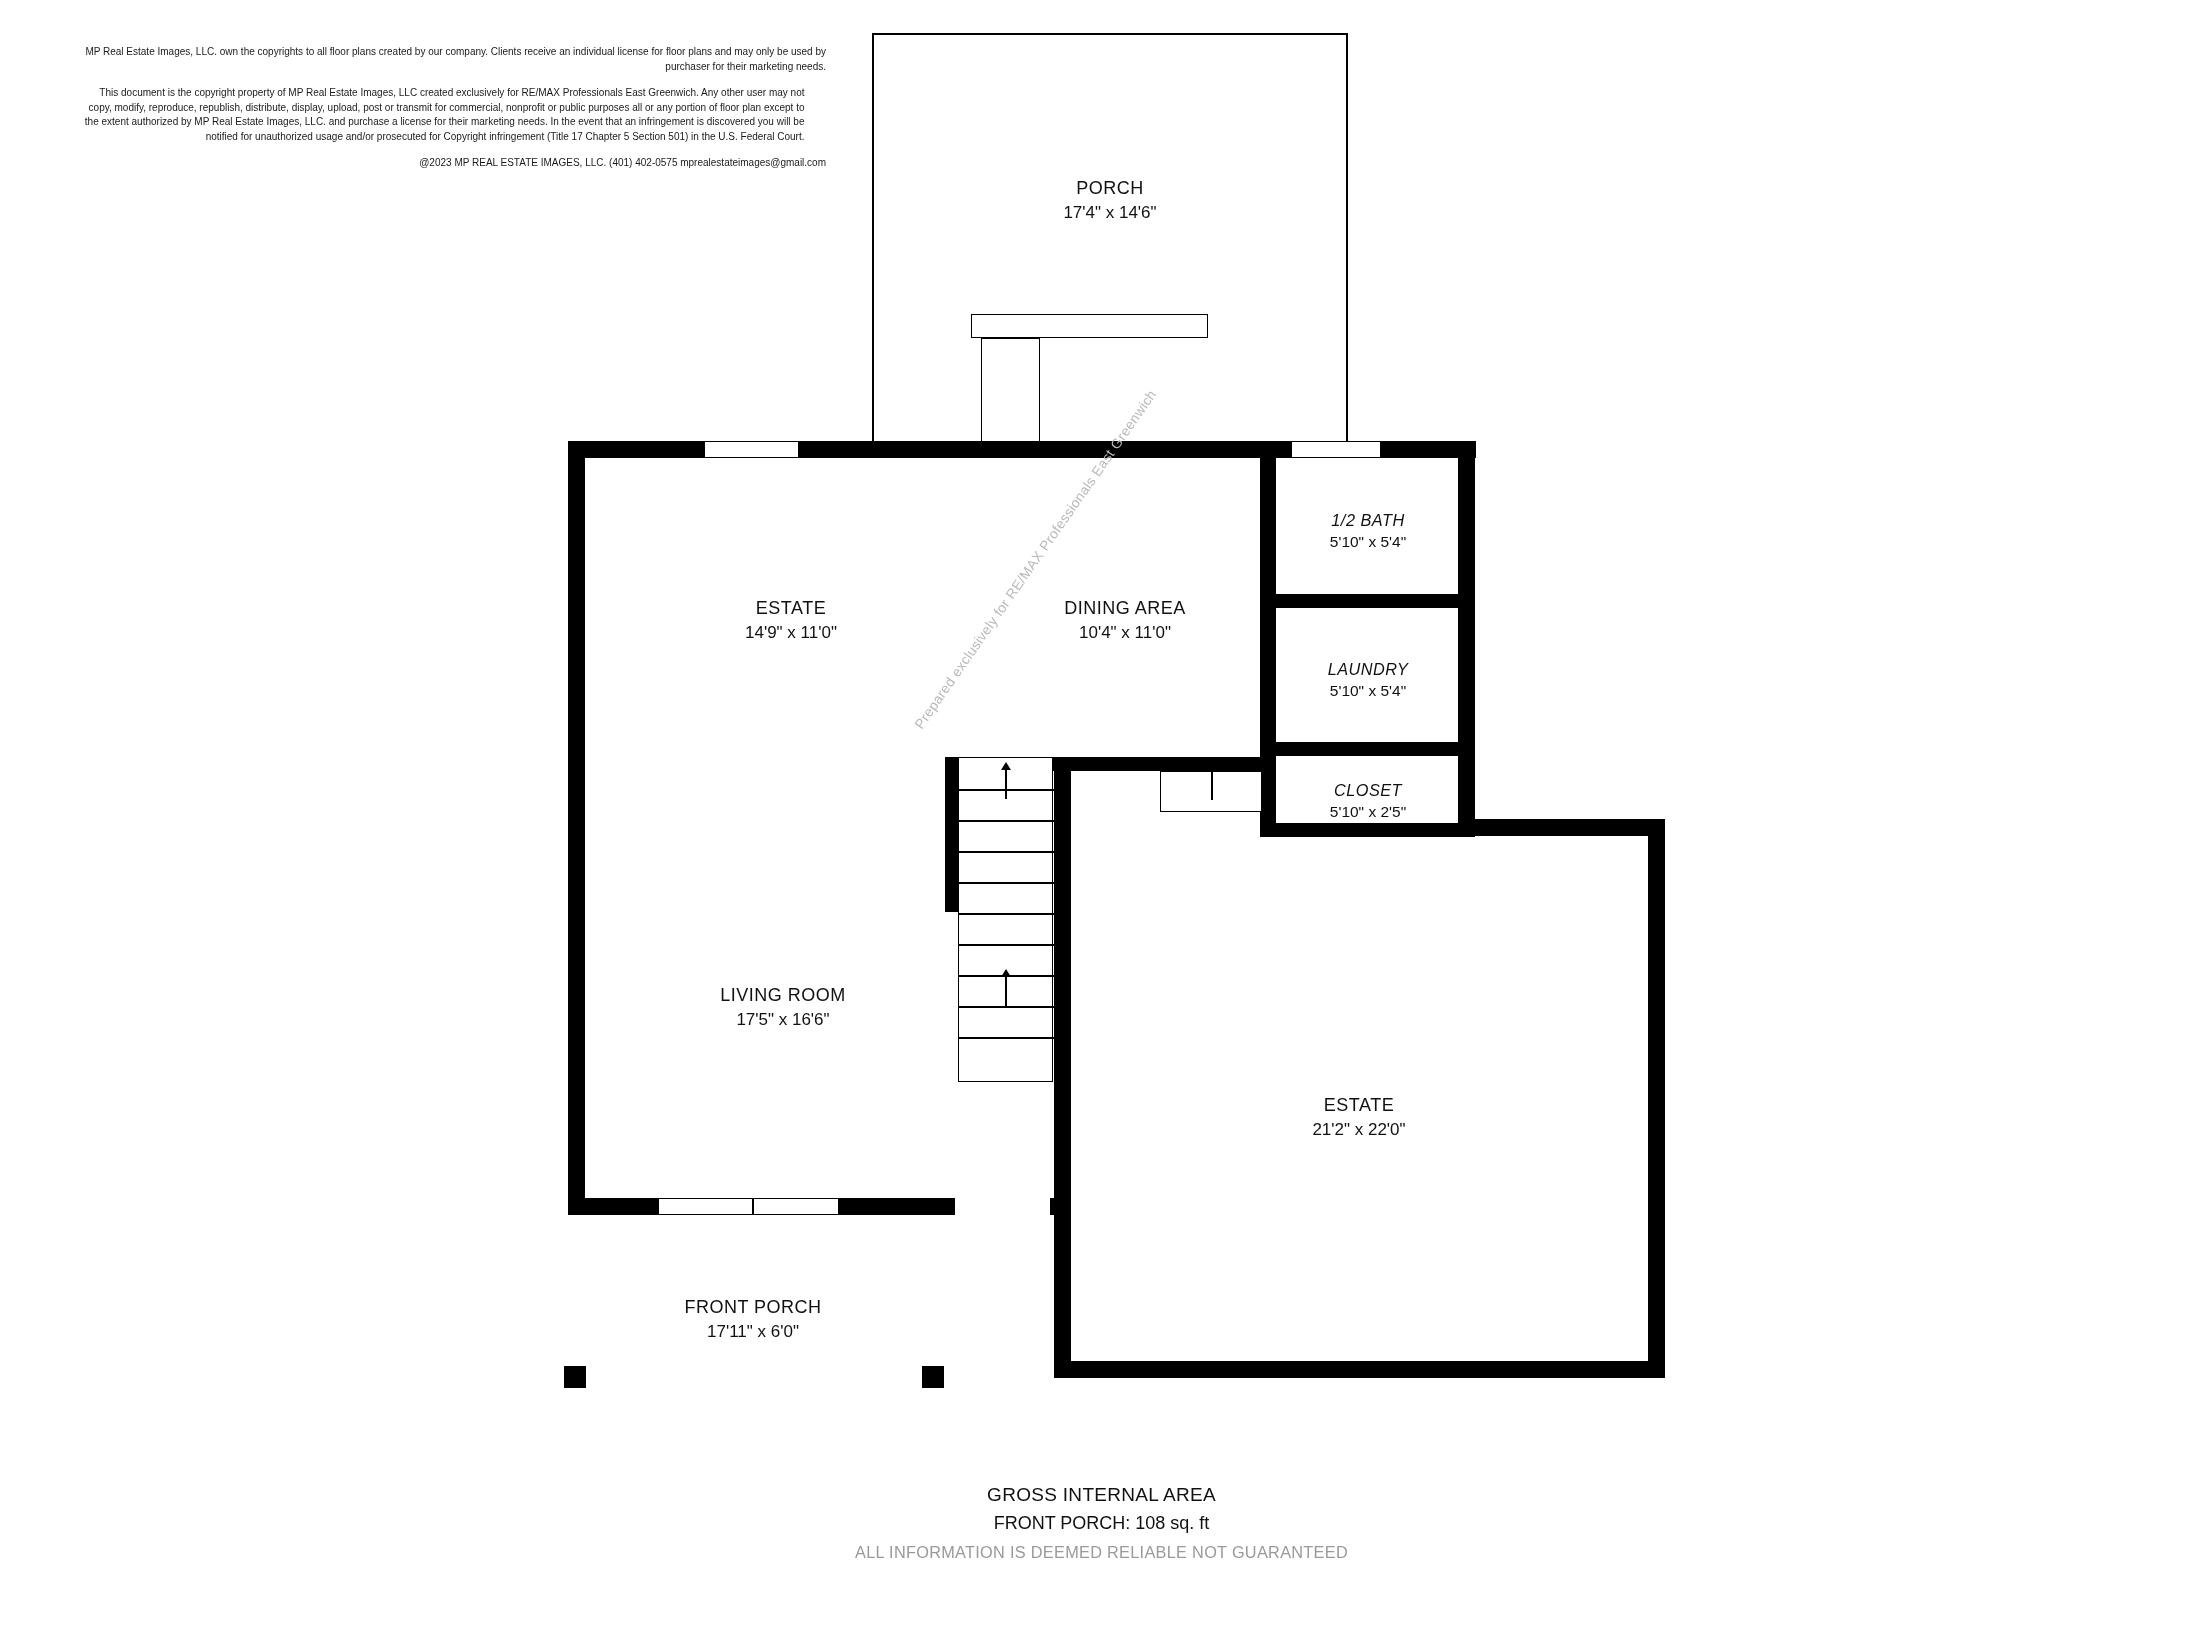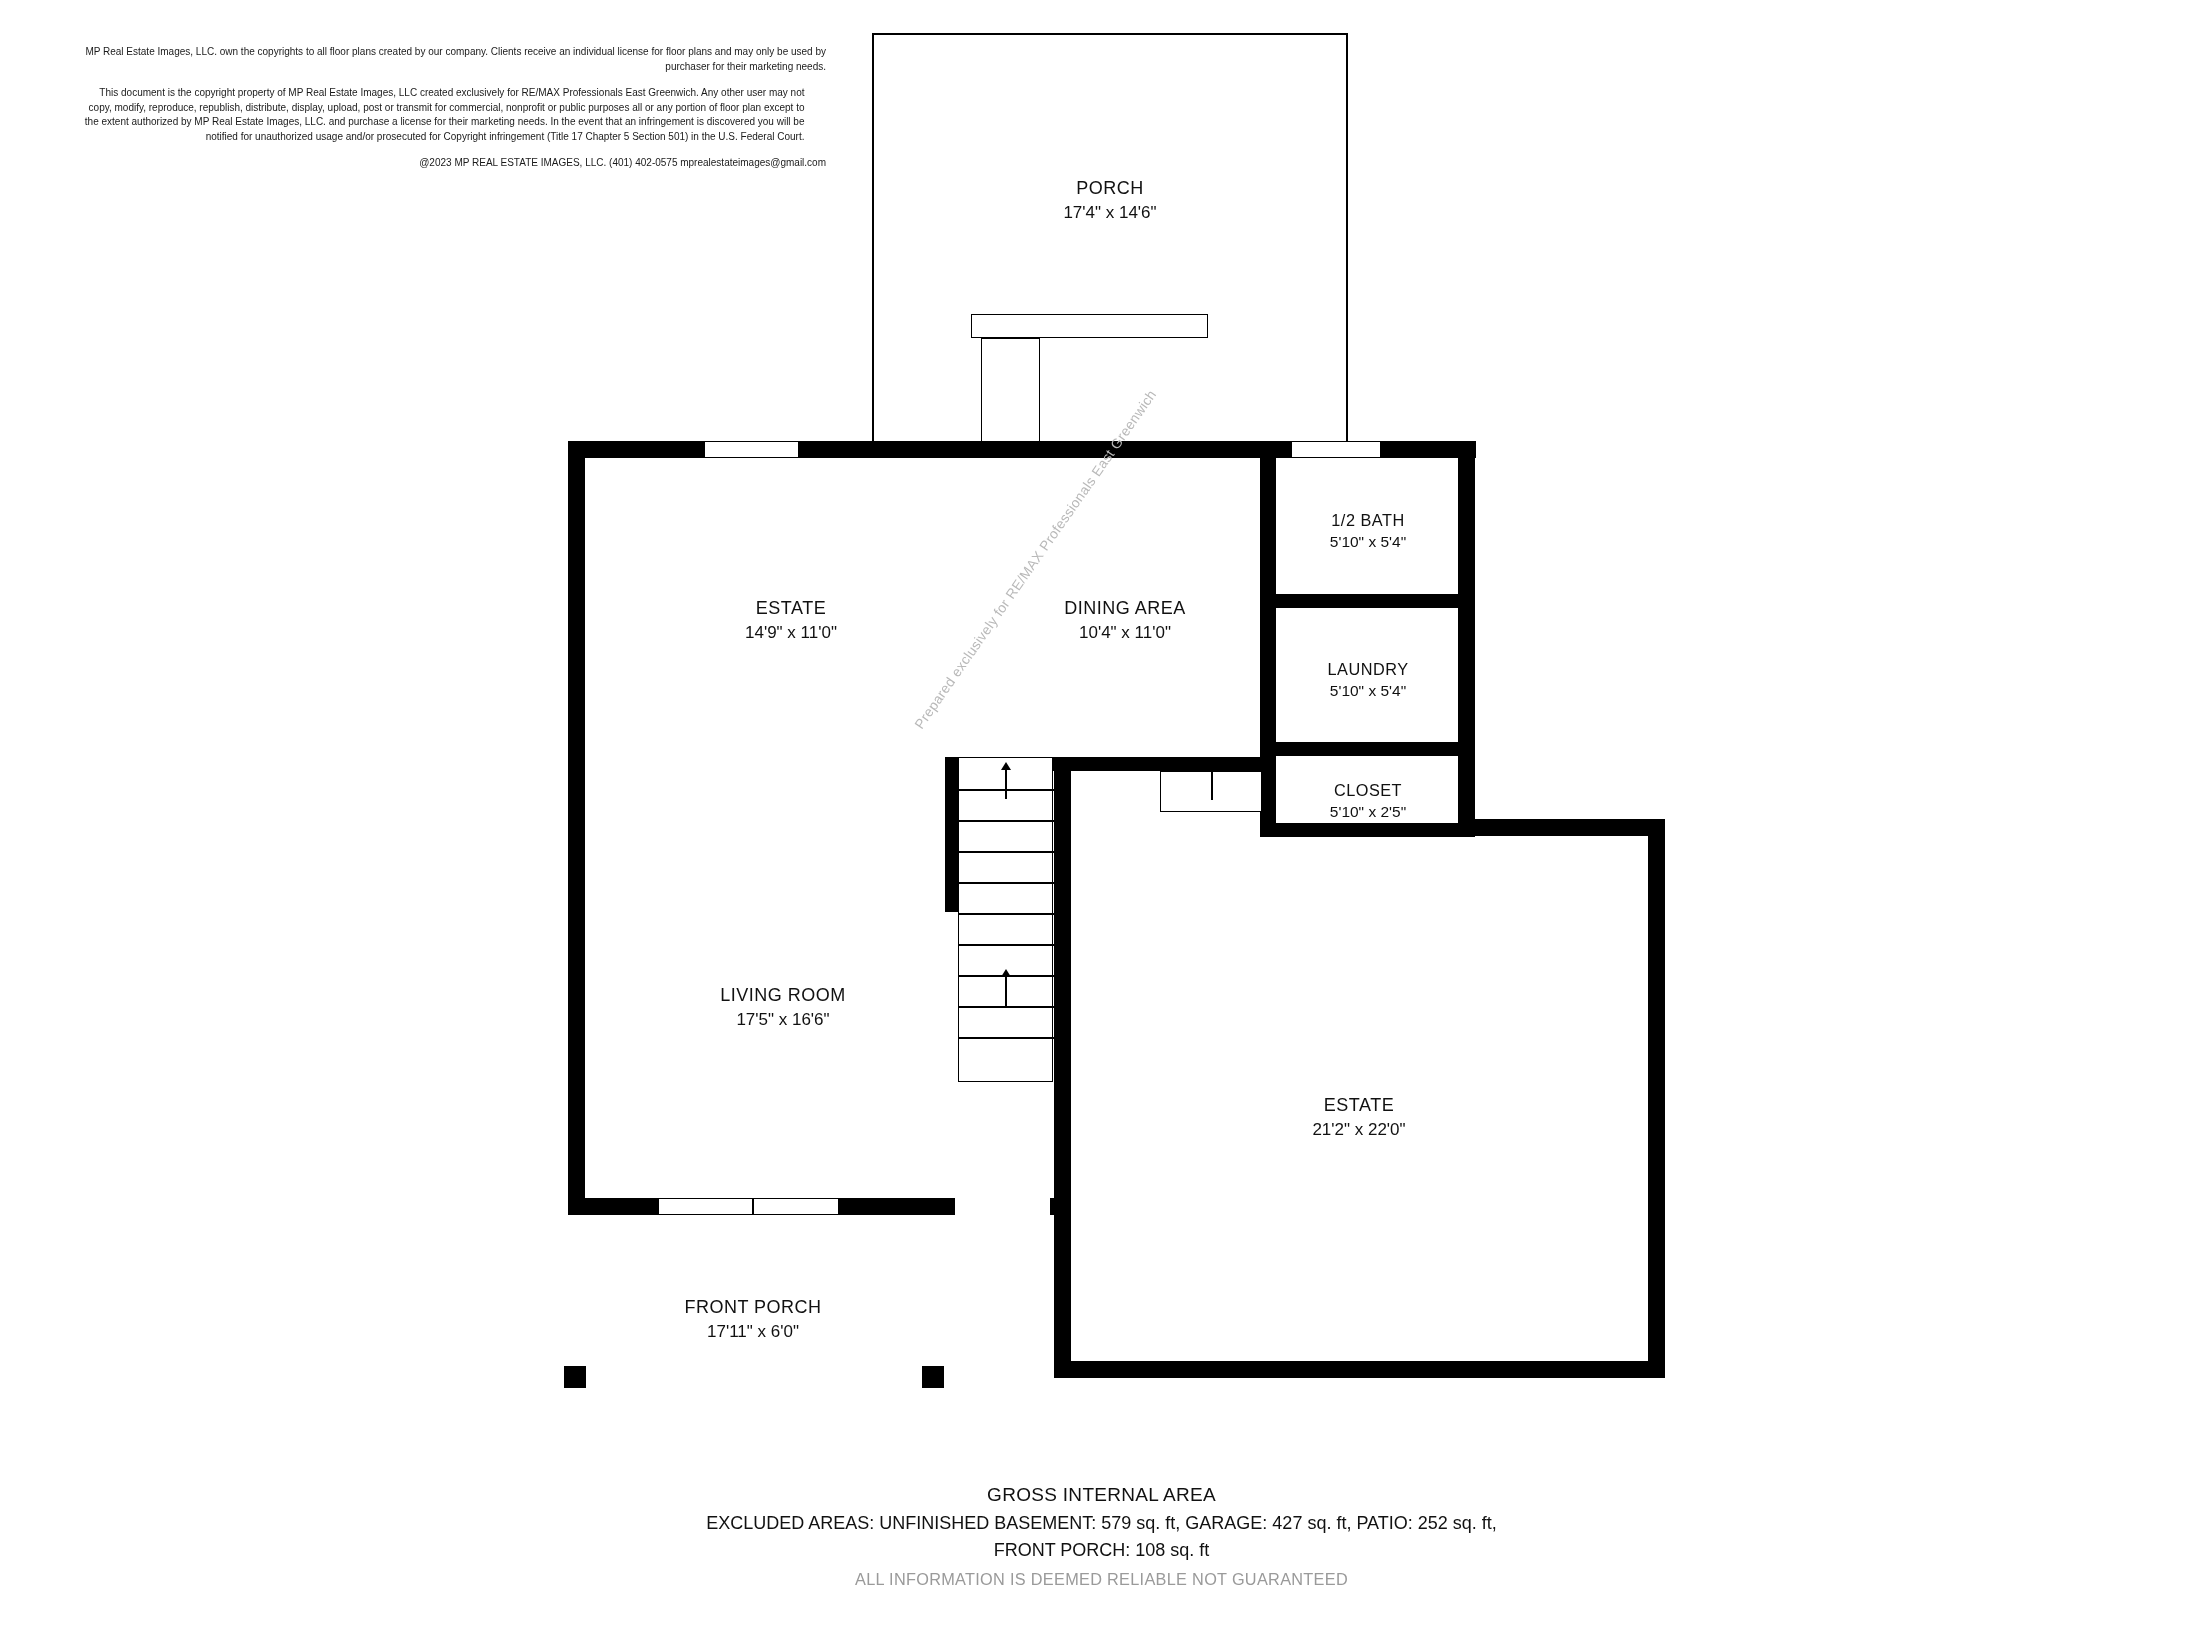--- a/index.html
+++ b/index.html
@@ -70,21 +70,21 @@
   }
   .room-label .name {
     font-size: 18px;
     letter-spacing: 0.5px;
     display: block;
   }
   .room-label .dims {
     font-size: 17px;
     display: block;
   }
-  .room-label.small .name { font-size: 16.3px; }
+  .room-label.small .name { font-size: 16.3px; font-style: italic; }
   .room-label.small .dims { font-size: 15.5px; }
 
   
   .stair-box {
     position: absolute;
     border: 1.7px solid #000000;
     box-sizing: border-box;
     background: #ffffff;
   }
   .stair-step {
@@ -283,17 +283,16 @@
   <div class="room-label" style="left:624px; top:1295px; width:258px;">
     <span class="name">FRONT PORCH</span>
     <span class="dims">17'11" x 6'0"</span>
   </div>
 
   <div id="watermark">Prepared exclusively for RE/MAX Professionals East Greenwich</div>
 </div>
 
 <div id="footer">
   <div class="gia-title">GROSS INTERNAL AREA</div>
-  <div class="gia-line">EXCLUDED AREAS: UNFINISHED BASEMENT: 579 sq. ft, GARAGE: 427 sq. ft, PATIO: 252 sq. ft,</div>
   <div class="gia-line">FRONT PORCH: 108 sq. ft</div>
   <div class="disclaimer">ALL INFORMATION IS DEEMED RELIABLE NOT GUARANTEED</div>
 </div>
 
 
 </body></html>

